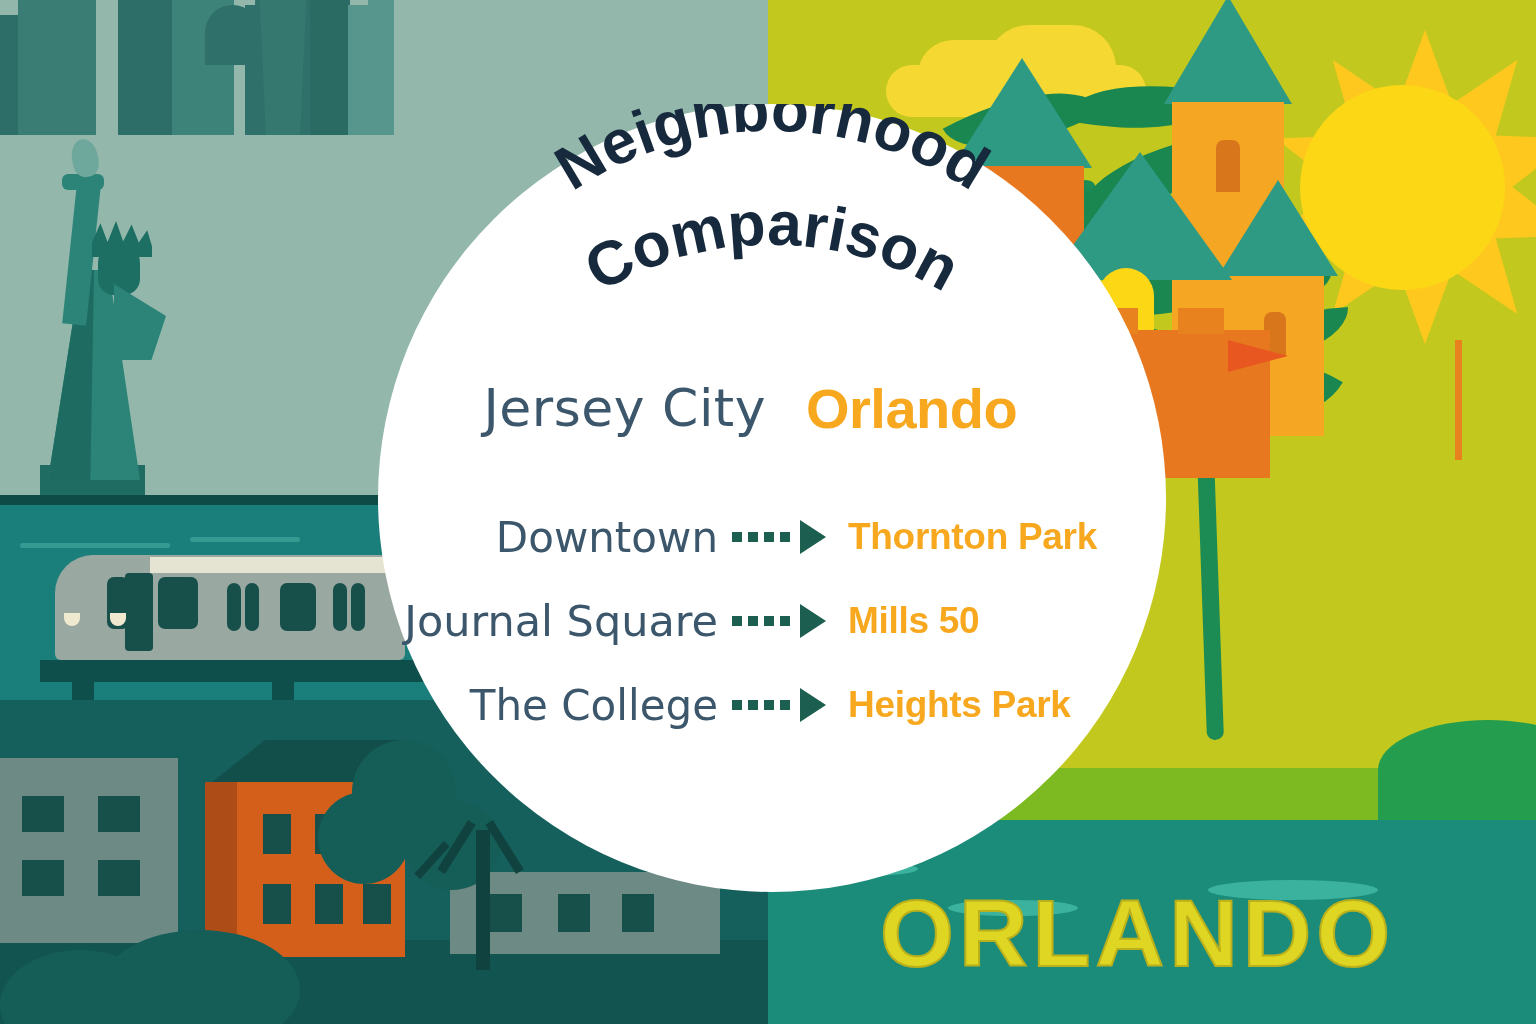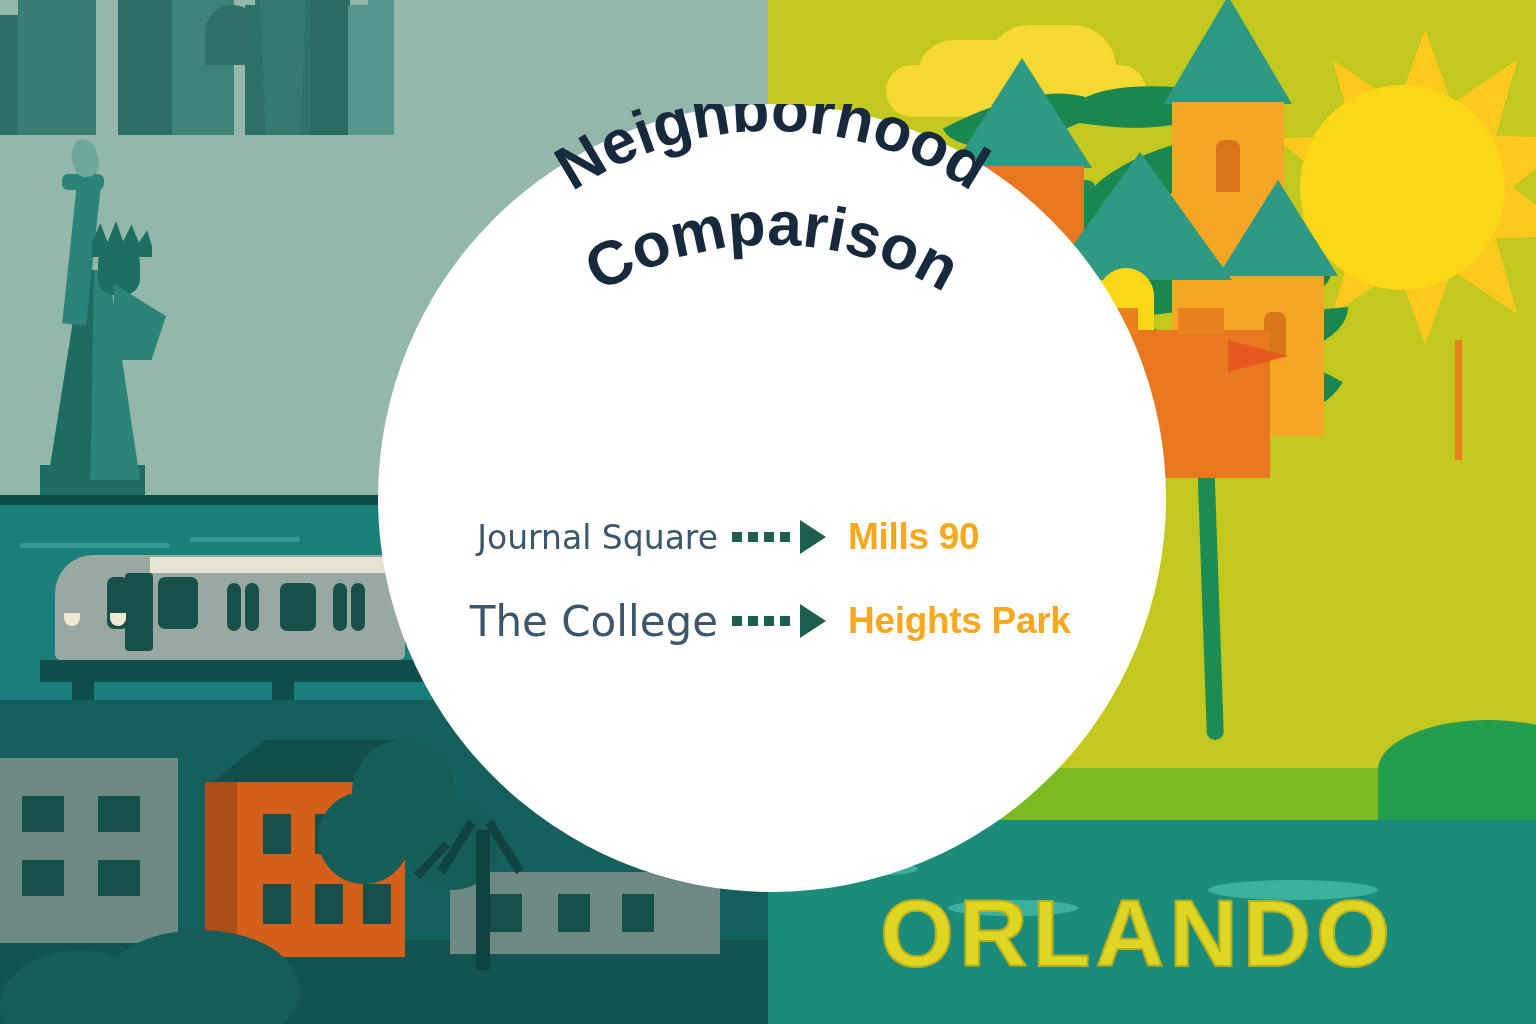--- a/index.html
+++ b/index.html
@@ -113,21 +113,21 @@
   
   .rows{position:absolute;left:378px;top:495px;width:788px;}
   .row{display:flex;align-items:center;height:84px;}
   .row .left-label{
     width:340px;text-align:right;padding-right:14px;
     font-family:"DejaVu Sans",sans-serif;
     color:#3c576b;
     white-space:nowrap;
   }
   .row.r1 .left-label{font-size:42px;}
-  .row.r2 .left-label{font-size:33px;}
+  .row.r2 .left-label{font-size:43px;}
   .row.r3 .left-label{font-size:42px;}
 
   .arrow{width:100px;display:flex;align-items:center;gap:6px;}
   .dot{width:10px;height:10px;background:#1c5e4f;flex:0 0 auto;}
   .tri{
     width:0;height:0;flex:0 0 auto;margin-left:4px;
     border-top:17px solid transparent;
     border-bottom:17px solid transparent;
     border-left:26px solid #1c5e4f;
   }
@@ -337,34 +337,49 @@
       <path id="arc2" d="M 96,345 A 312,290 0 0 1 692,345" fill="none"></path>
     </defs>
     <text class="l1" text-anchor="middle">
       <textPath href="#arc1" startOffset="50%">Neighborhood</textPath>
     </text>
     <text class="l2" text-anchor="middle">
       <textPath href="#arc2" startOffset="50%">Comparison</textPath>
     </text>
   </svg>
 
+  <div class="hdr">
+    <div class="jc">Jersey City</div>
+    <div class="orl">Orlando</div>
+  </div>
 
   <div class="rows">
 
+    <div class="row r1">
+      <div class="left-label">Downtown</div>
+      <div class="arrow">
+        <span class="dot"></span>
+        <span class="dot"></span>
+        <span class="dot"></span>
+        <span class="dot"></span>
+        <span class="tri"></span>
+      </div>
+      <div class="right-label">Thornton Park</div>
+    </div>
 
     <div class="row r2">
       <div class="left-label">Journal Square</div>
       <div class="arrow">
         <span class="dot"></span>
         <span class="dot"></span>
         <span class="dot"></span>
         <span class="dot"></span>
         <span class="tri"></span>
       </div>
-      <div class="right-label">Mills 90</div>
+      <div class="right-label">Mills 50</div>
     </div>
 
     <div class="row r3">
       <div class="left-label">The College</div>
       <div class="arrow">
         <span class="dot"></span>
         <span class="dot"></span>
         <span class="dot"></span>
         <span class="dot"></span>
         <span class="tri"></span>

